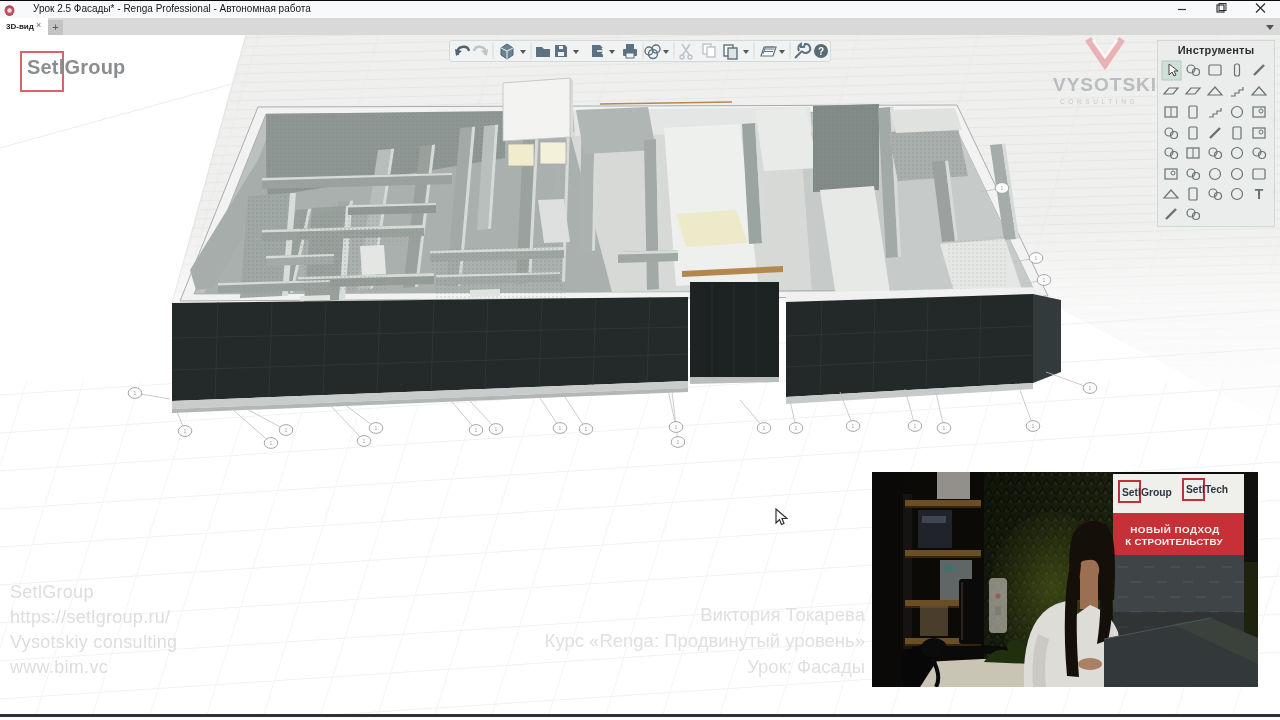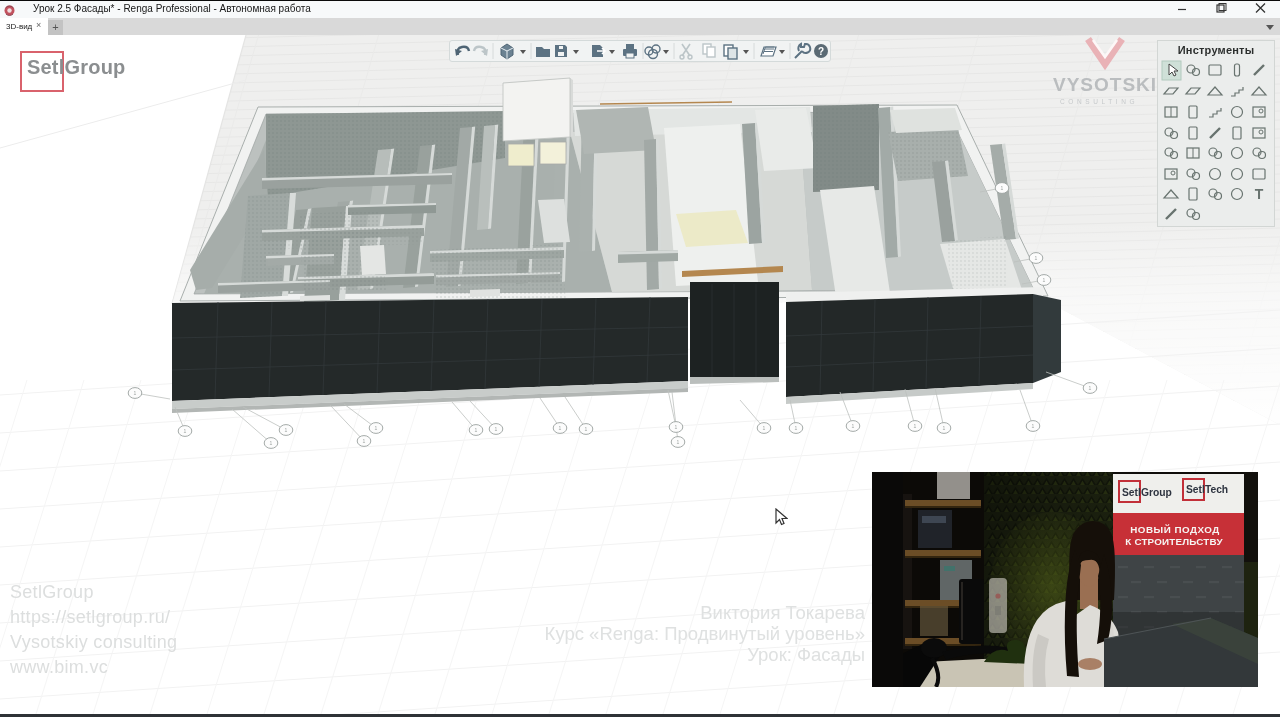--- a/index.html
+++ b/index.html
@@ -1,33 +1,33 @@
 <!DOCTYPE html>
 <html><head><meta charset="utf-8">
 <style>
 html,body{margin:0;padding:0;}
 #s{position:relative;width:1280px;height:720px;overflow:hidden;background:#fff;font-family:"Liberation Sans",sans-serif;}
 #s *{box-sizing:border-box;}
 .abs{position:absolute;}
 #titlebar{left:0;top:0;width:1280px;height:18px;background:#f7f9fa;border-top:1.5px solid #0a0a0a;z-index:40;}
 #titletext{left:17px;top:2.5px;font-size:10px;color:#161616;z-index:41;margin-left:16px;}
 #tabbar{left:0;top:18px;width:1280px;height:17px;background:#d9d9d9;z-index:40;}
-#tab1{left:0;top:18px;width:48px;height:17px;background:#fff;z-index:41;font-size:8px;color:#222;padding:4px 0 0 6px;}
+#tab1{left:0;top:18px;width:48px;height:17px;background:#fff;z-index:41;font-size:8px;color:#222;padding:4px 0 0 6px;font-weight:bold;}
 #tabx{left:36px;top:20px;font-size:9px;color:#666;z-index:42;}
 #tabplus{left:48px;top:20px;width:15px;height:15px;background:#c3c3c3;z-index:41;color:#555;font-size:11px;text-align:center;line-height:14px;}
 #tabarr{left:1266px;top:25px;width:0;height:0;border-left:4px solid transparent;border-right:4px solid transparent;border-top:5px solid #555;z-index:41;}
 #winbtns{left:1160px;top:2px;width:116px;height:14px;z-index:41;}
 #toolbar{left:449px;top:40px;width:382px;height:22px;background:#f1f3f3;border:1px solid #d4dada;border-radius:3px;z-index:20;}
 #toolspanel{left:1157px;top:40px;width:118px;height:187px;background:#ebedec;border:1px solid #d2d6d4;z-index:20;}
 #tptitle{left:1157px;top:44px;width:118px;text-align:center;font-size:11px;font-weight:bold;color:#2c2f2e;z-index:21;letter-spacing:0.2px;}
 #slgroup{left:20px;top:51px;width:44px;height:41px;border:2.5px solid #d9626c;z-index:10;}
 #slgrouptext{left:27px;top:56px;font-size:20px;font-weight:bold;color:#8b8e90;z-index:11;letter-spacing:0.2px;}
 #vys{z-index:5;}
 #wmbl{left:10px;top:580px;font-size:18px;color:#dcdede;line-height:25px;z-index:8;letter-spacing:0.3px;}
-#wmbr{left:365px;top:602px;width:500px;text-align:right;font-size:18.5px;color:#dfe1e1;line-height:21px;z-index:8;letter-spacing:0px;}
+#wmbr{left:365px;top:602px;width:500px;text-align:right;font-size:18.5px;color:#dfe1e1;line-height:26px;z-index:8;letter-spacing:0px;}
 #webcam{left:872px;top:472px;width:386px;height:215px;z-index:30;}
 #botline{left:0;top:714px;width:1280px;height:2.5px;background:#2e3236;z-index:45;}
 </style></head>
 <body>
 <div id="s">
 <svg class="abs" style="left:0;top:35px;z-index:1" width="1280" height="679" viewBox="0 35 1280 679">
 <defs>
         <pattern id="dots" width="4" height="4" patternUnits="userSpaceOnUse">
           <circle cx="1" cy="1" r="0.65" fill="#6e7875"></circle>
         </pattern>

